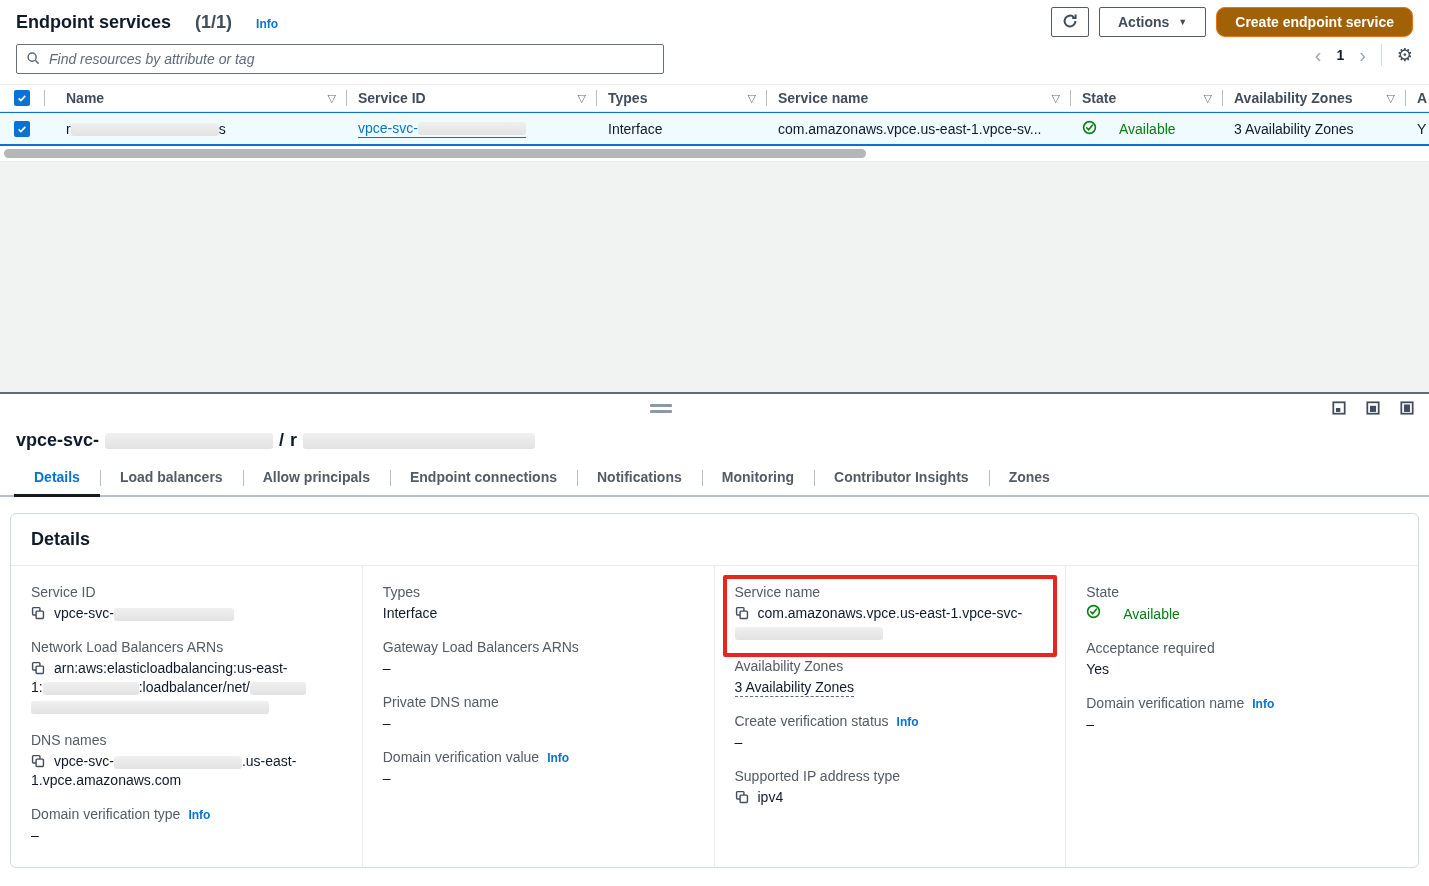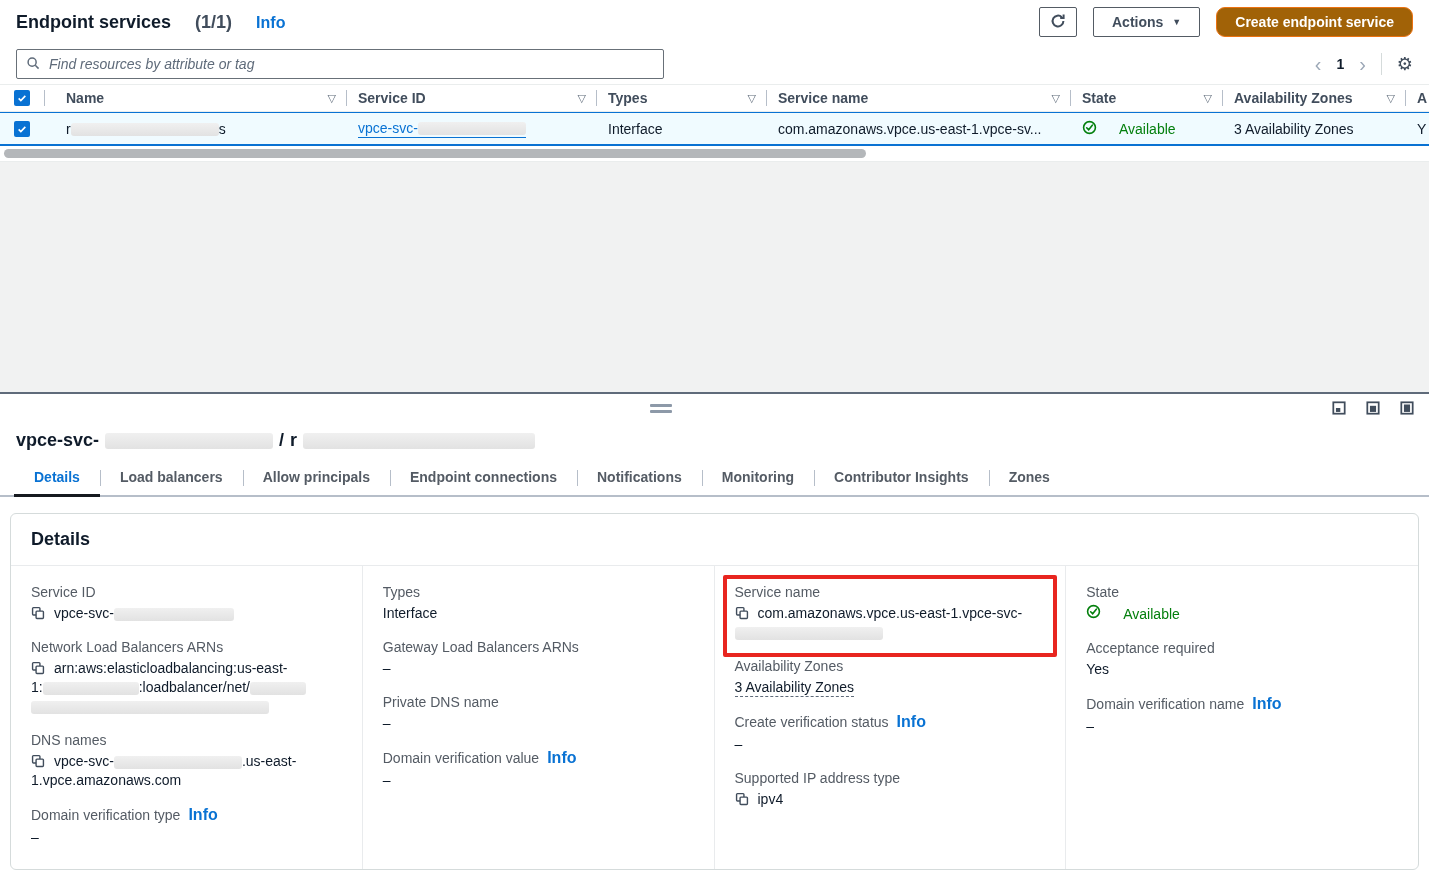--- a/index.html
+++ b/index.html
@@ -6,30 +6,30 @@
   body {
     margin: 0; width: 1429px; height: 886px; overflow: hidden;
     font-family: "Liberation Sans", sans-serif; font-size: 14px;
     color: #0f1b2a; background: #fff;
   }
   
   .header-row { height: 44px; display: flex; justify-content: space-between; align-items: center; padding: 0 16px; }
   h1 { margin: 0; font-size: 18px; display: flex; align-items: baseline; gap: 24px; }
   .h-title { font-weight: bold; }
   .h-count { font-weight: bold; color: #414d5c; }
-  .info-link { color: #0972d3; font-size: 16px; font-weight: bold; cursor: pointer; text-decoration: none; }
-  .actions-wrap { display: flex; gap: 16px; align-items: center; }
+  .info-link { color: #0972d3; font-size: 12px; font-weight: bold; cursor: pointer; text-decoration: none; }
+  .actions-wrap { display: flex; gap: 10px; align-items: center; }
   .btn { height: 30px; border: 1px solid #545b64; background: #fff; border-radius: 2px; font-weight: bold;
          color: #414d5c; font-size: 14px; padding: 0 18px; display: inline-flex; align-items: center; gap: 9px;
          font-family: inherit; cursor: pointer; }
   .icon-btn { width: 38px; padding: 0; justify-content: center; }
   .btn.primary { background: #a16207; border-color: #ec7211; color: #fff; border-radius: 9px; }
   .caret { font-size: 9px; }
 
-  .toolbar-row { height: 40px; display: flex; align-items: center; justify-content: space-between; padding: 0 16px; gap: 32px; }
+  .toolbar-row { height: 40px; display: flex; align-items: flex-start; justify-content: space-between; padding: 0 16px; gap: 32px; }
   .search-box { width: 648px; height: 30px; border: 1px solid #687078; border-radius: 2px;
                 display: flex; align-items: center; gap: 7px; padding: 0 9px; background: #fff; }
   .search-box input { border: none; outline: none; flex: 1; font: italic 14px "Liberation Sans", sans-serif; color: #16191f; }
   .search-box input::placeholder { color: #5f6b7a; font-style: italic; }
   .pager { display: flex; align-items: center; gap: 15px; }
   .chev { color: #9ba7b6; font-size: 20px; line-height: 1; cursor: pointer; }
   .pnum { font-weight: bold; cursor: pointer; }
   .pdiv { width: 1px; height: 22px; background: #d5dbdb; }
   .gear { font-size: 18px; color: #414d5c; cursor: pointer; line-height: 1; }
 

